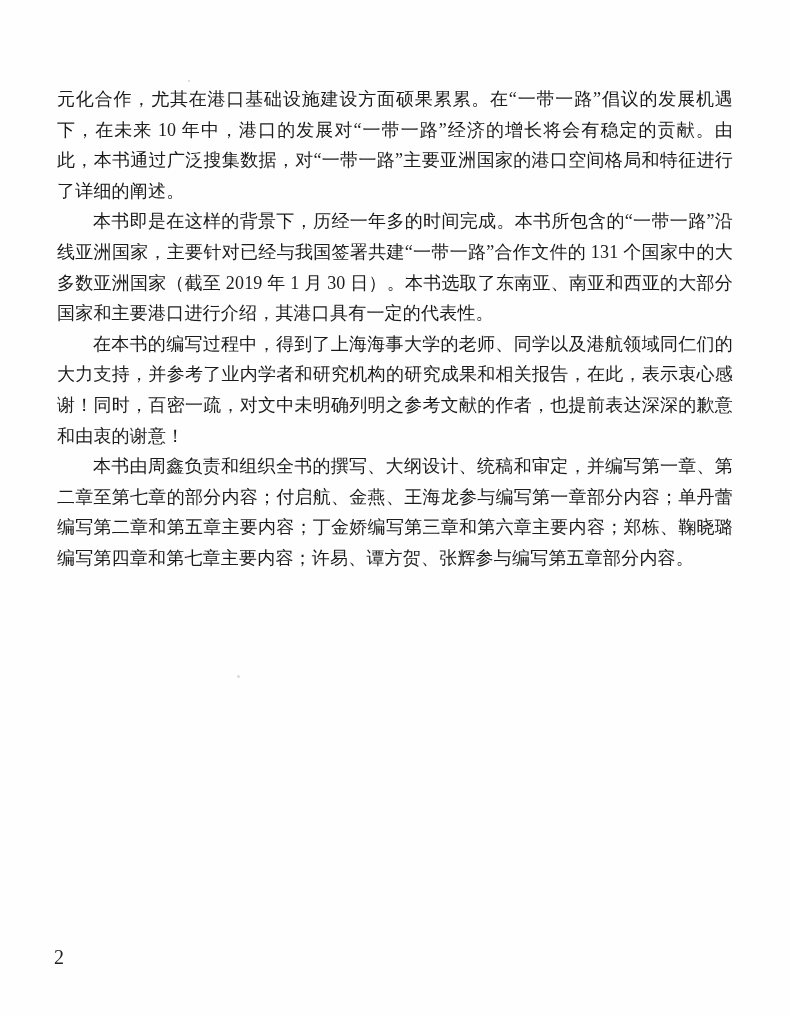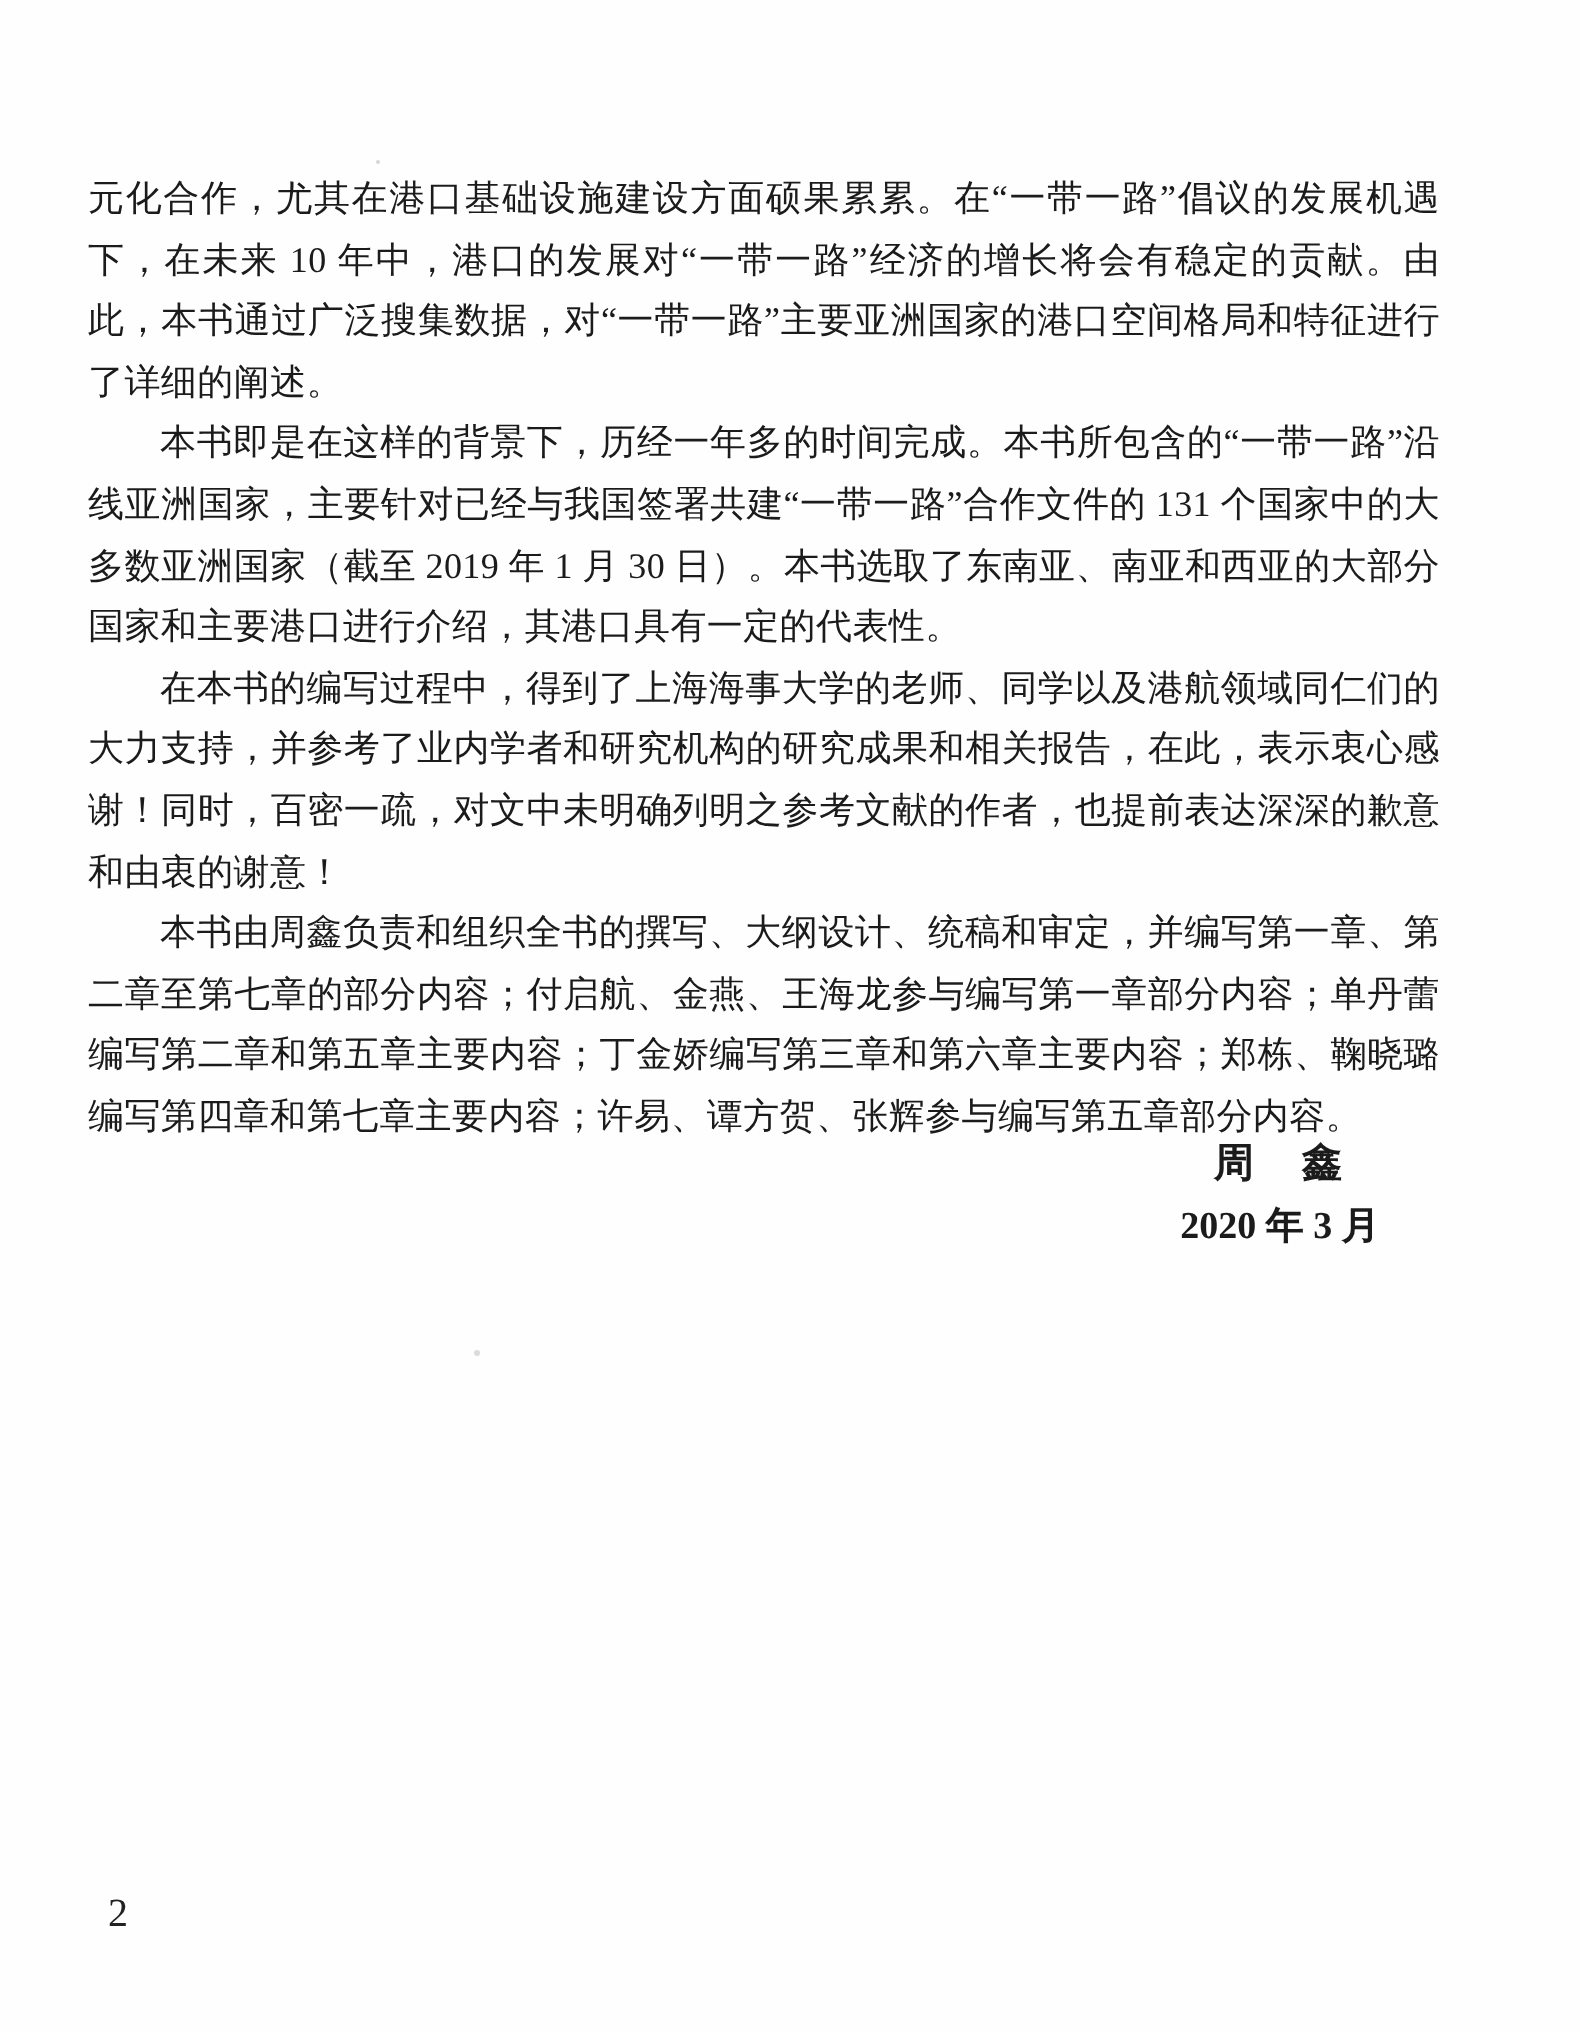--- a/index.html
+++ b/index.html
@@ -11,21 +11,21 @@
     position: relative;
     width: 790px;
     height: 1016px;
     background: #fefefe;
     font-family: "Liberation Serif", "DejaVu Serif", serif;
     color: #1b1b1b;
     overflow: hidden;
   }
   .content {
     position: absolute;
-    left: 44px;
+    left: 57px;
     top: 84px;
     width: 676px;
     font-size: 18px;
     line-height: 30.6px;
     text-align: justify;
     text-justify: inter-ideograph;
     letter-spacing: 0.2px;
   }
   .para {
     margin: 0;
@@ -84,23 +84,19 @@
 
 <div class="page">
 
   <main class="content">
     <p class="para no-indent">元化合作，尤其在港口基础设施建设方面硕果累累。在“一带一路”倡议的发展机遇下，在未来 10 年中，港口的发展对“一带一路”经济的增长将会有稳定的贡献。由此，本书通过广泛搜集数据，对“一带一路”主要亚洲国家的港口空间格局和特征进行了详细的阐述。</p>
     <p class="para">本书即是在这样的背景下，历经一年多的时间完成。本书所包含的“一带一路”沿线亚洲国家，主要针对已经与我国签署共建“一带一路”合作文件的 131 个国家中的大多数亚洲国家（截至 2019 年 1 月 30 日）。本书选取了东南亚、南亚和西亚的大部分国家和主要港口进行介绍，其港口具有一定的代表性。</p>
     <p class="para">在本书的编写过程中，得到了上海海事大学的老师、同学以及港航领域同仁们的大力支持，并参考了业内学者和研究机构的研究成果和相关报告，在此，表示衷心感谢！同时，百密一疏，对文中未明确列明之参考文献的作者，也提前表达深深的歉意和由衷的谢意！</p>
     <p class="para">本书由周鑫负责和组织全书的撰写、大纲设计、统稿和审定，并编写第一章、第二章至第七章的部分内容；付启航、金燕、王海龙参与编写第一章部分内容；单丹蕾编写第二章和第五章主要内容；丁金娇编写第三章和第六章主要内容；郑栋、鞠晓璐编写第四章和第七章主要内容；许易、谭方贺、张辉参与编写第五章部分内容。</p>
   </main>
 
-  <div class="signature">
-    <div class="sig-name">周　鑫</div>
-    <div class="sig-date">2020 年 3 月</div>
-  </div>
 
   <div class="page-number">2</div>
 
   <div class="speck speck-1"></div>
   <div class="speck speck-2"></div>
 
 </div>
 
 </body></html>

